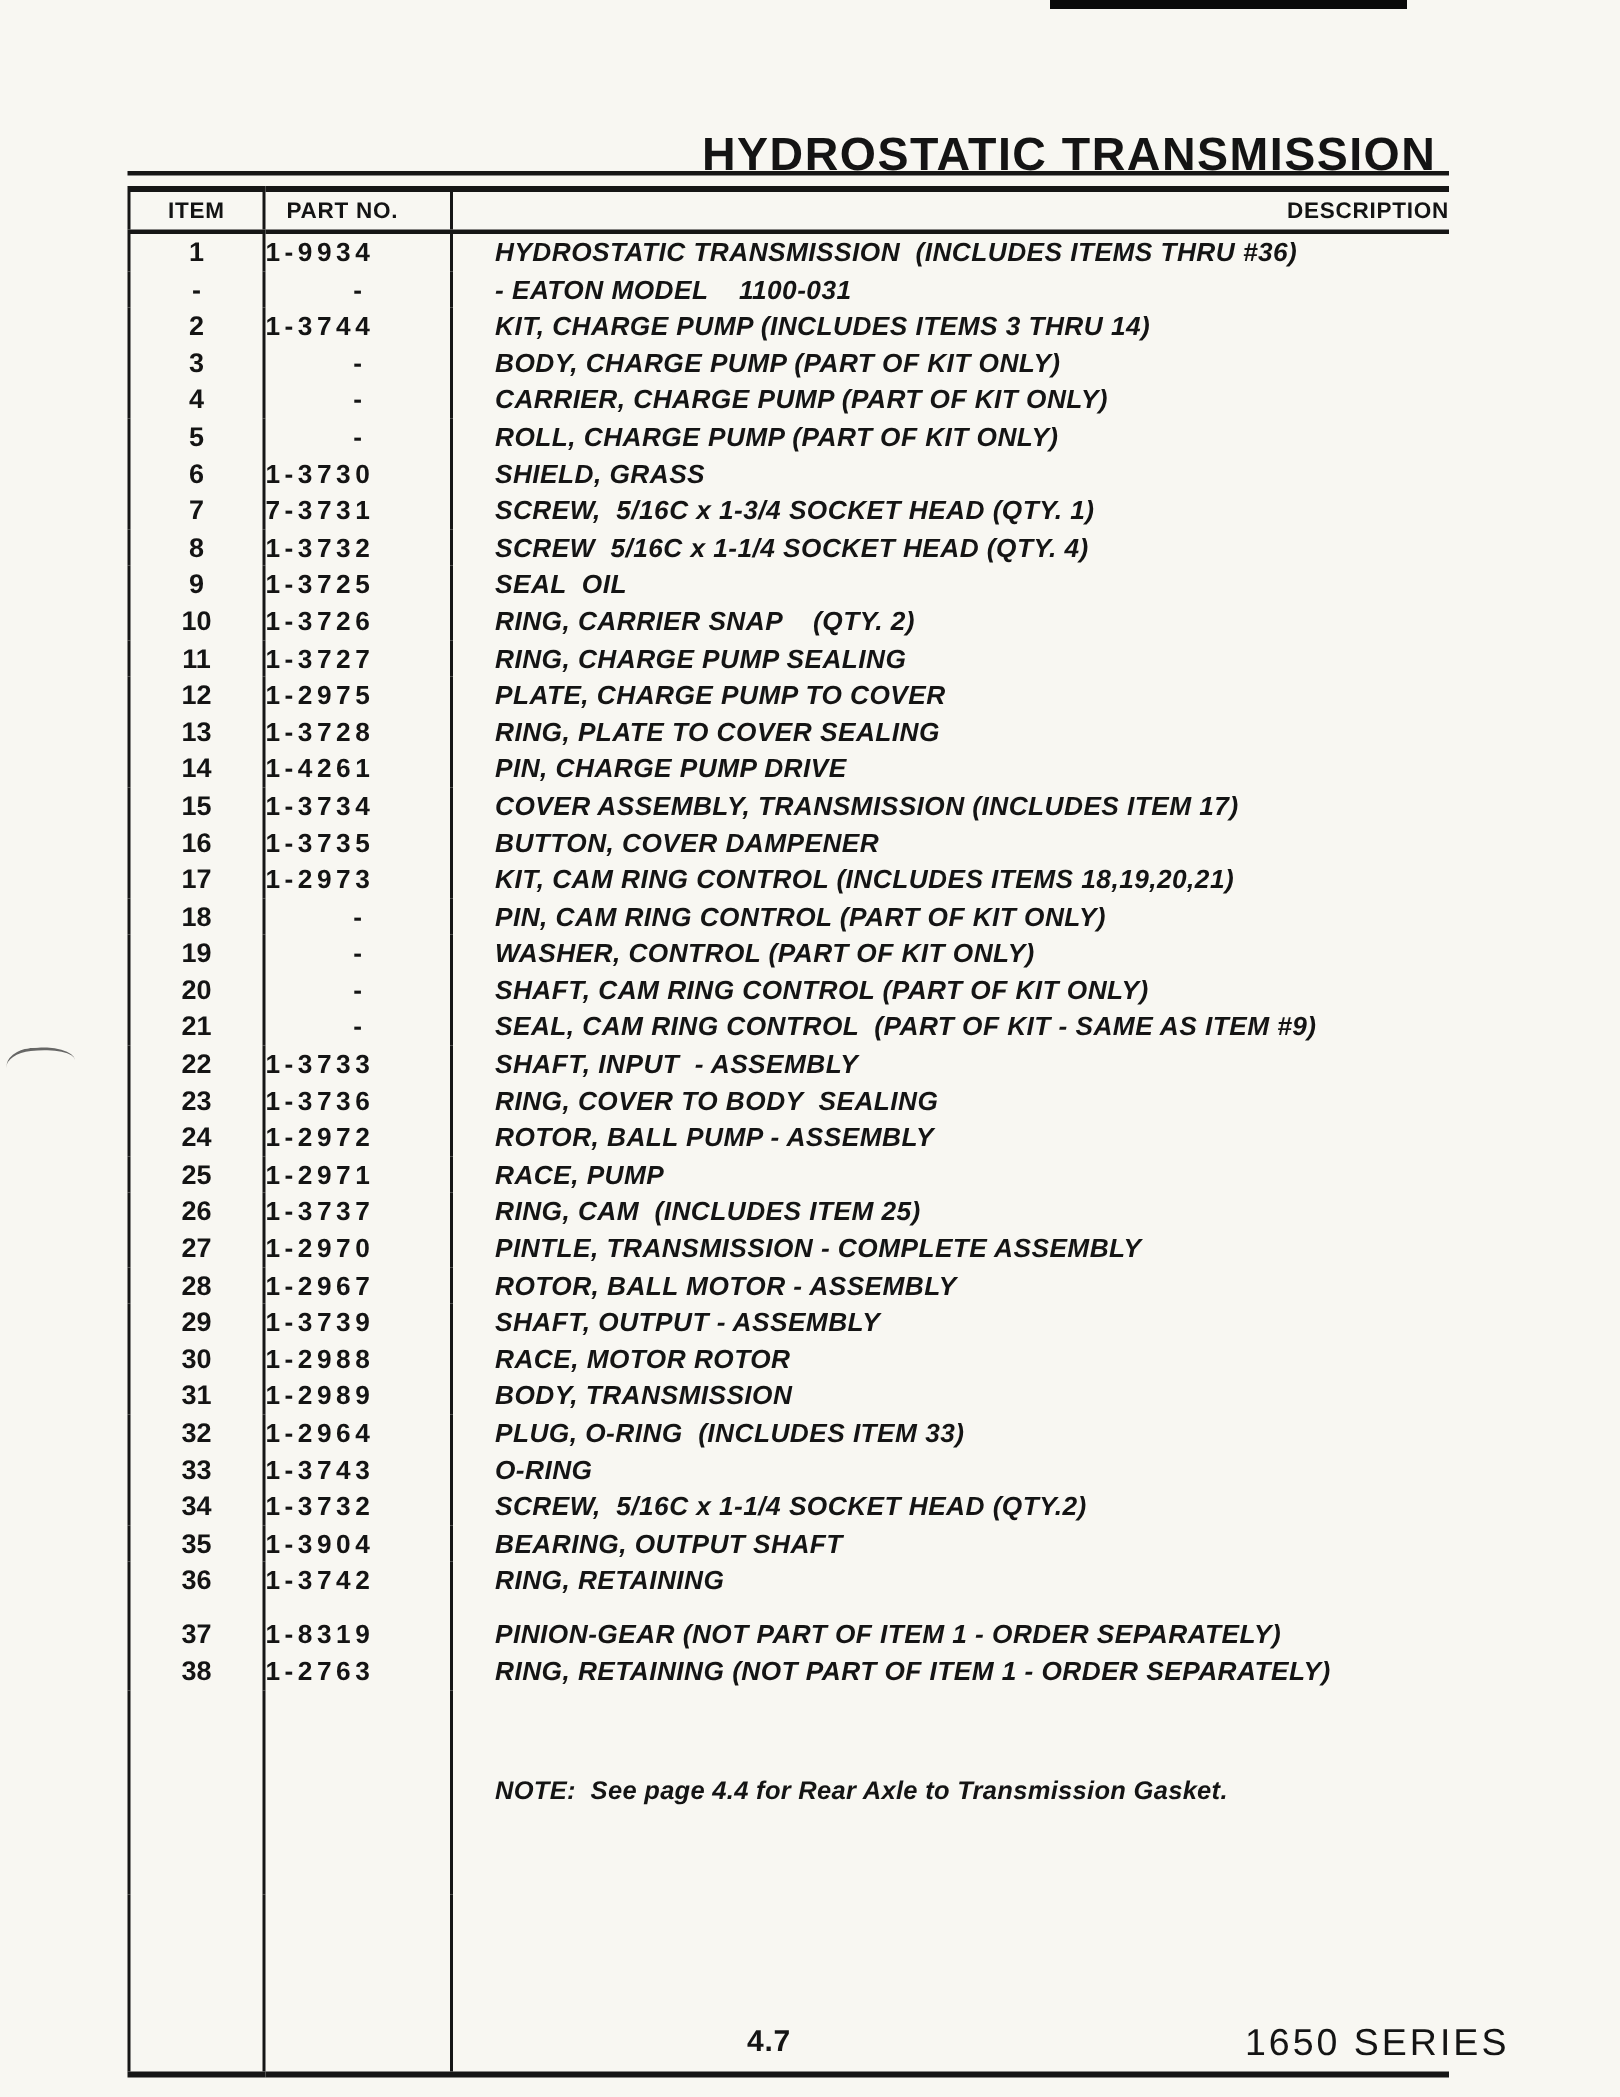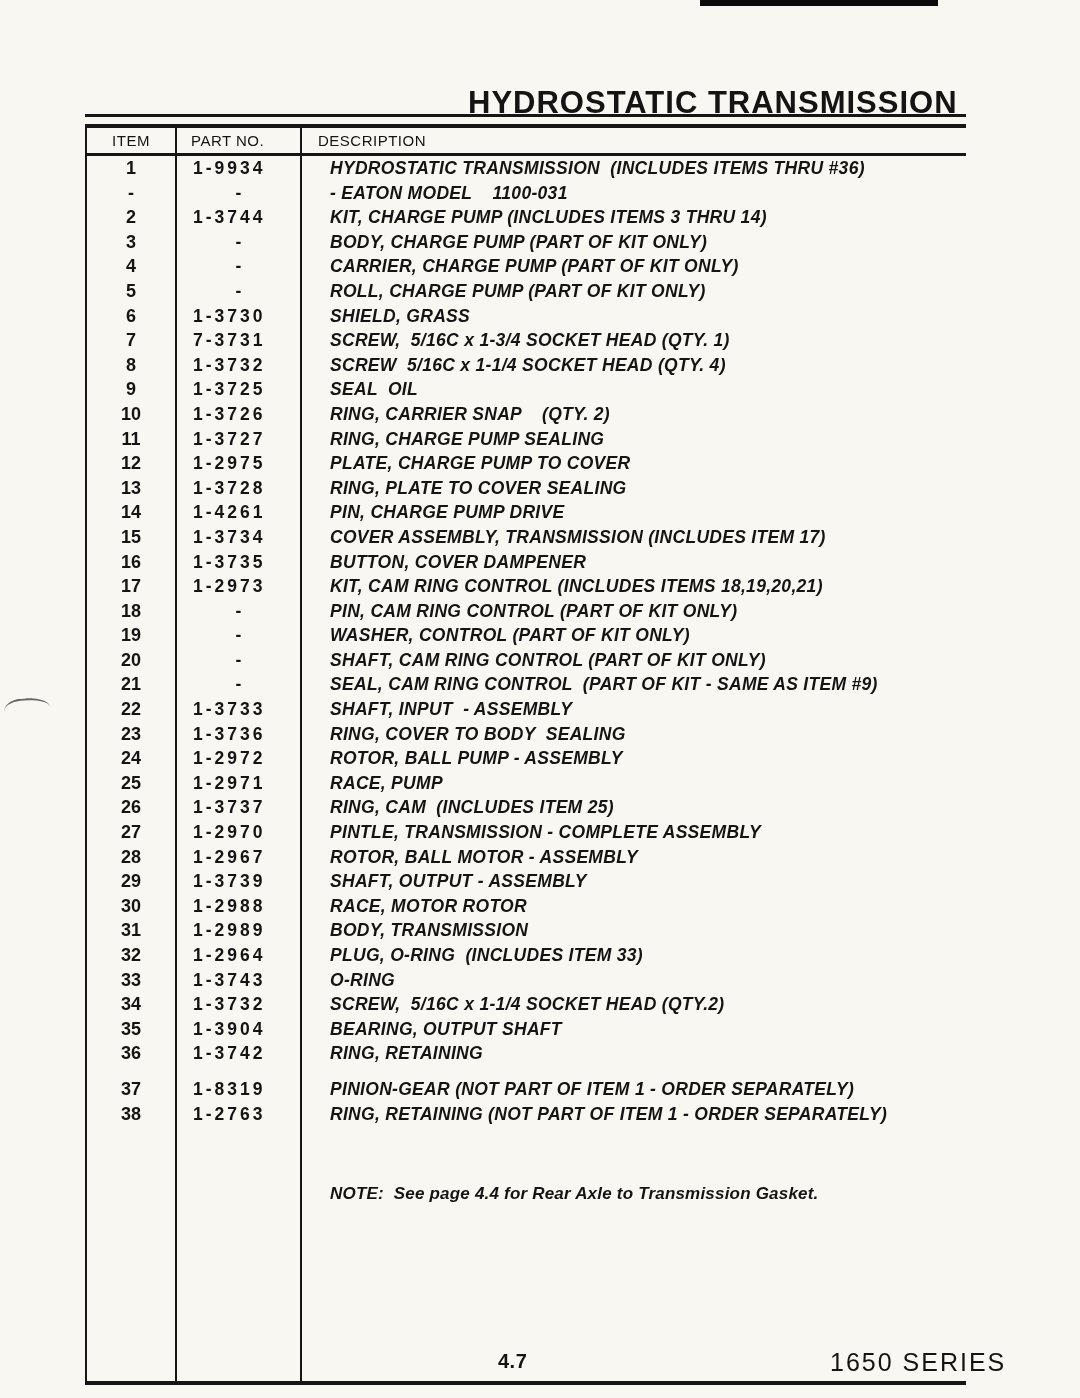--- a/index.html
+++ b/index.html
@@ -26,36 +26,36 @@
   .title-rule{
     position:absolute;top:114px;left:85px;width:881px;height:3px;background:#161616;
   }
   .table-wrap{
     position:absolute;top:124px;left:85px;width:881px;
   }
   table{width:100%;border-collapse:collapse;table-layout:fixed;}
   col.c-item{width:90px;}
   col.c-part{width:125px;}
   thead th{
-    font-size:15px;font-weight:normal;text-align:left;
+    font-size:15px;font-weight:bold;text-align:left;
     padding:4px 0 4px 14px;
     border-top:4px solid #161616;border-bottom:3px solid #161616;
     letter-spacing:.5px;white-space:nowrap;
   }
   thead th.h-item{text-align:center;padding-left:0;}
-  thead th.h-desc{padding-left:16px;}
+  thead th.h-desc{padding-left:32px;text-align:right;}
   th:nth-child(1),td:nth-child(1){border-left:2px solid #161616;border-right:2px solid #161616;}
   th:nth-child(2),td:nth-child(2){border-right:2px solid #161616;}
   tbody td{
     font-size:17.5px;font-weight:bold;
     height:24.6px;line-height:24.6px;padding:0;
     white-space:pre;overflow:visible;vertical-align:bottom;
   }
   td.item{text-align:center;font-size:18px;}
-  td.part{padding-left:16px;letter-spacing:3px;}
+  td.part{letter-spacing:3px;}
   td.part.dash{text-align:center;padding-left:0;letter-spacing:0;}
   td.desc{padding-left:28px;letter-spacing:.3px;font-style:italic;}
   tr.gap td{height:36px;}
   tbody.note-block td{vertical-align:top;}
   tbody.note-block .note-row td{padding-top:56px;height:80px;line-height:22px;}
   tbody.note-block .note-row td.desc{font-size:17px;letter-spacing:.2px;}
   tbody.note-block .filler-row td{height:118px;border-bottom:4px solid #161616;}
   .footer-page{
     position:absolute;top:1350px;left:498px;
     font-size:20px;font-weight:bold;letter-spacing:.5px;

